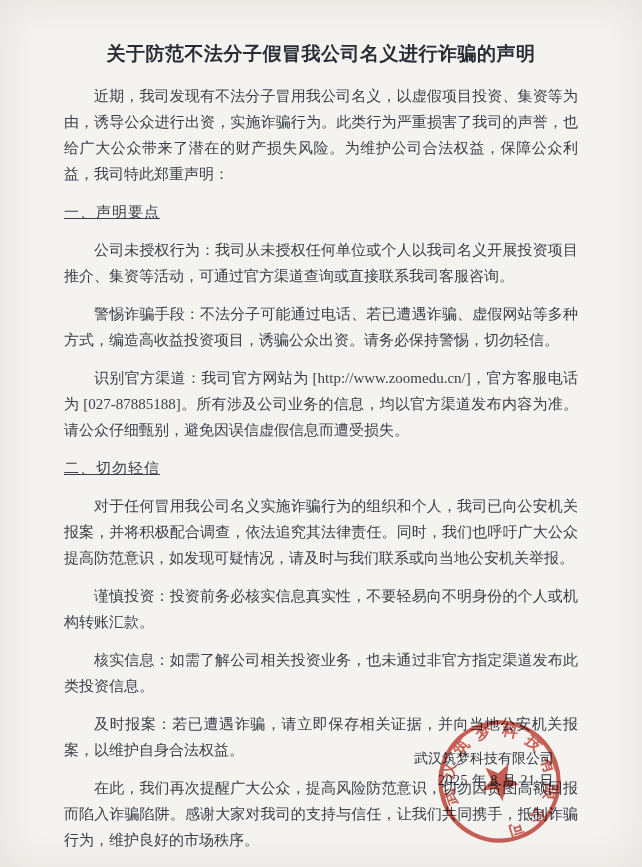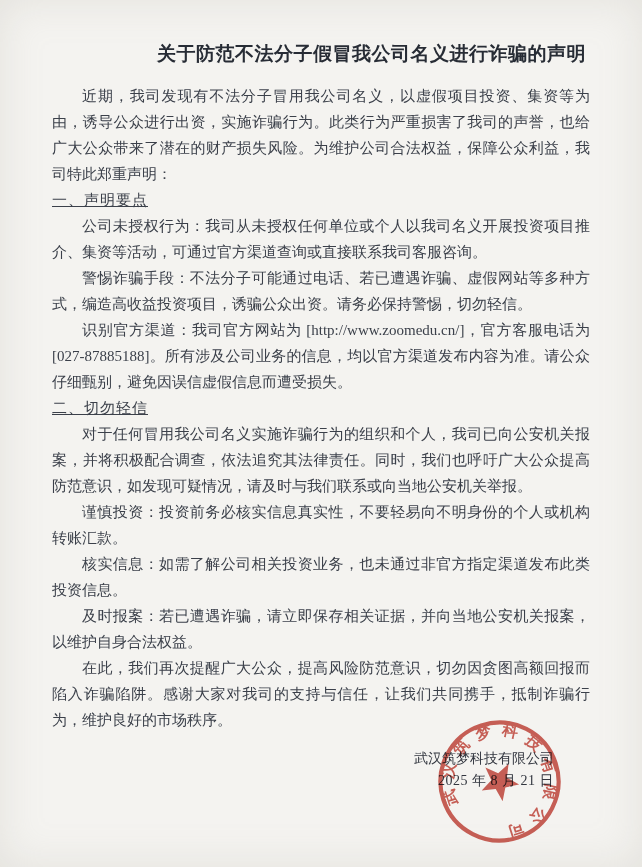--- a/index.html
+++ b/index.html
@@ -12,31 +12,31 @@
     overflow:hidden;
     font-family:"Liberation Serif","DejaVu Serif",serif;
     color:#3b404a;
   }
   .doc-title{
     margin:0;
     padding:40px 56px 0 56px;
     font-size:19px;
     line-height:28px;
     font-weight:bold;
-    text-align:right;
+    text-align:center;
     letter-spacing:0.5px;
     color:#272c35;
   }
   .doc-body{
     margin:15px 52px 0 52px;
     font-size:15px;
     line-height:26px;
     text-align:justify;
   }
-  .doc-body p{margin:0;}
+  .doc-body p{margin:12px;}
   .para{text-indent:2em;}
   .sec-heading{text-indent:0;letter-spacing:1px;text-decoration:underline;}
   .signature{
     position:absolute;
     top:748px;
     right:88px;
     text-align:right;
     font-size:14px;
     line-height:22px;
     color:#32363f;

